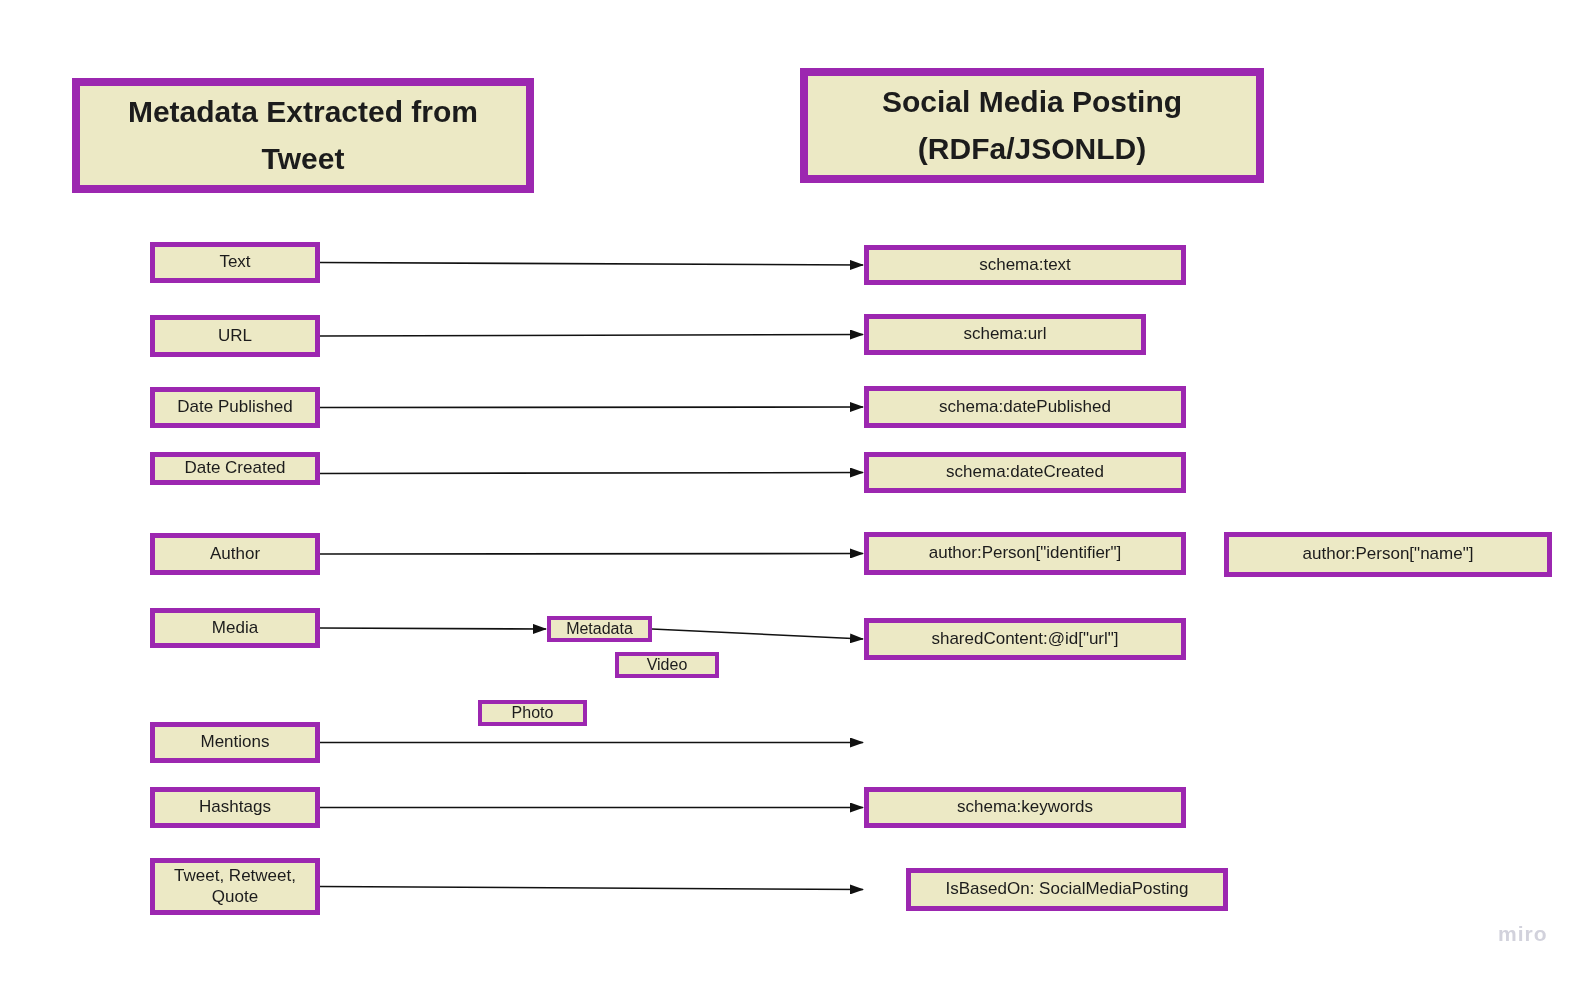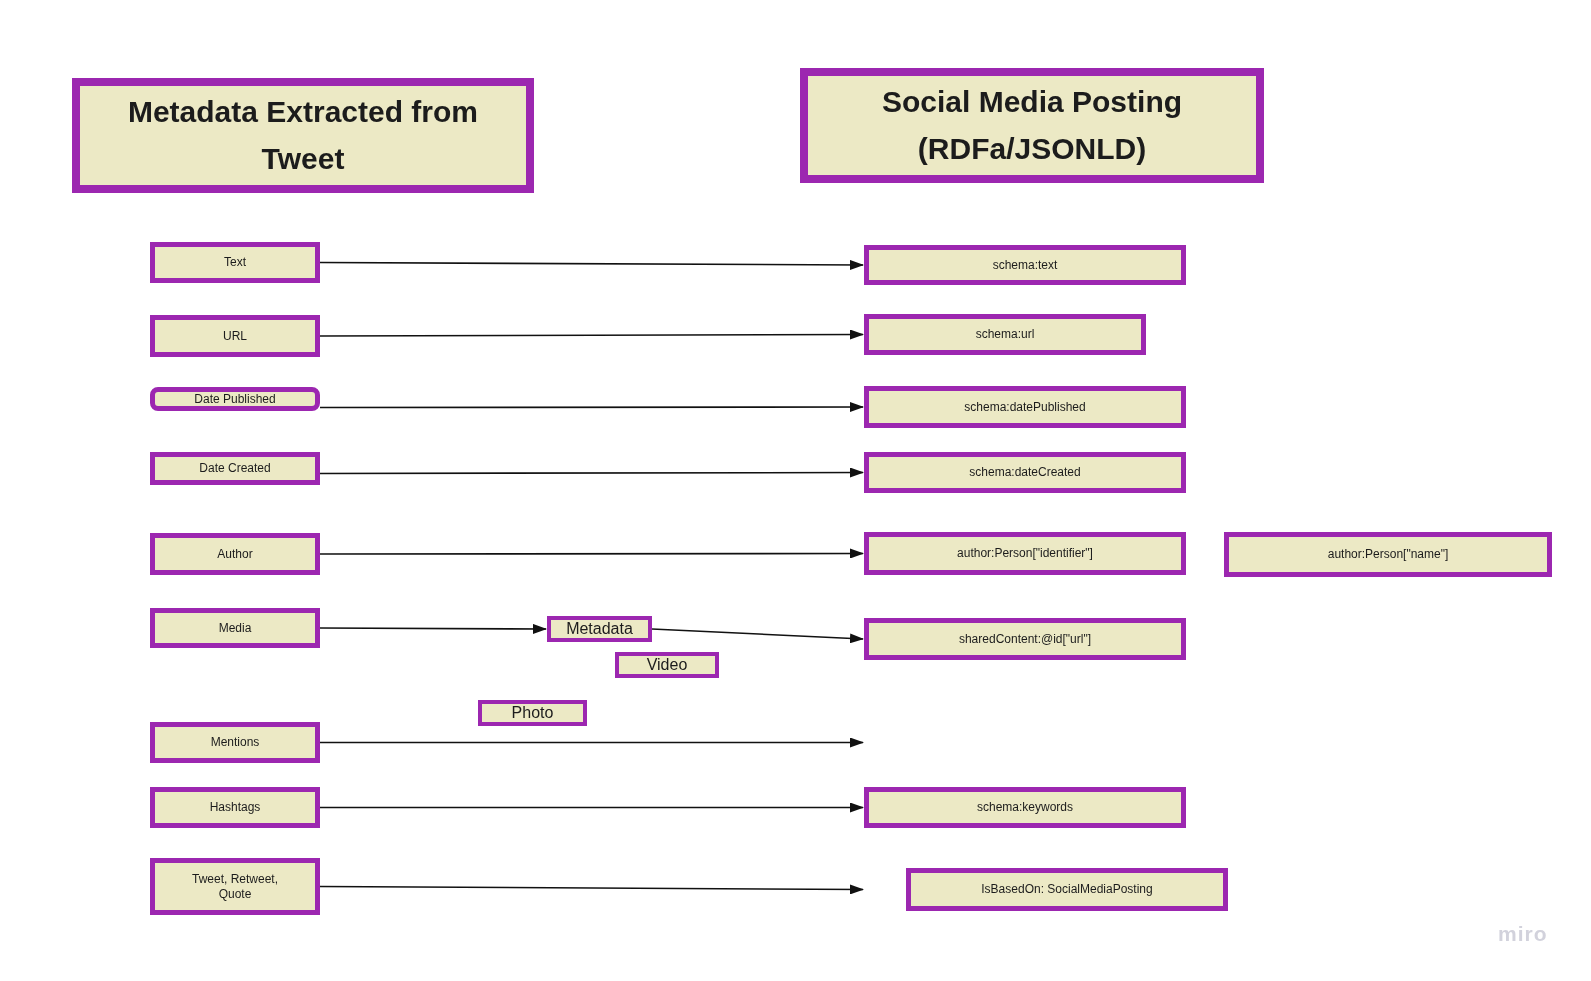--- a/index.html
+++ b/index.html
@@ -23,44 +23,44 @@
     position:absolute;left:0;top:0;width:1591px;height:981px;
     z-index:5;pointer-events:none;
   }
   #edge-layer line{stroke:var(--line);stroke-width:1.6;}
   .box{
     position:absolute;
     background:var(--fill);
     border:5px solid var(--border);
     display:flex;align-items:center;justify-content:center;
     text-align:center;
-    font-size:12px;
+    font-size:17px;
     color:var(--text);
     z-index:1;
     line-height:1.2;
   }
   .header-box{
     border-width:8px;
     font-size:30px;
     font-weight:700;
     line-height:1.55;
     padding:0 8px;
   }
   .small{
     border-width:4px;
     font-size:16px;
   }
-  .wrap2{padding:0 24px;}
+  .wrap2{padding:0 14px;}
   
   #node-header-left{left:72px;top:70px;width:462px;height:115px;margin-top:8px;}
   #node-header-right{left:800px;top:68px;width:464px;height:115px;}
 
   #node-text{left:150px;top:242px;width:170px;height:41px;}
   #node-url{left:150px;top:315px;width:170px;height:42px;}
-  #node-date-published{left:150px;top:387px;width:170px;height:24px;border-radius:8px;}
+  #node-date-published{left:150px;top:387px;width:170px;height:41px;}
   #node-date-created{left:150px;top:452px;width:170px;height:33px;}
   #node-author{left:150px;top:533px;width:170px;height:42px;}
   #node-media{left:150px;top:608px;width:170px;height:40px;}
   #node-mentions{left:150px;top:722px;width:170px;height:41px;}
   #node-hashtags{left:150px;top:787px;width:170px;height:41px;}
   #node-tweet-retweet-quote{left:150px;top:858px;width:170px;height:57px;}
 
   #node-schema-text{left:864px;top:245px;width:322px;height:40px;}
   #node-schema-url{left:864px;top:314px;width:282px;height:41px;}
   #node-schema-date-published{left:864px;top:386px;width:322px;height:42px;}

